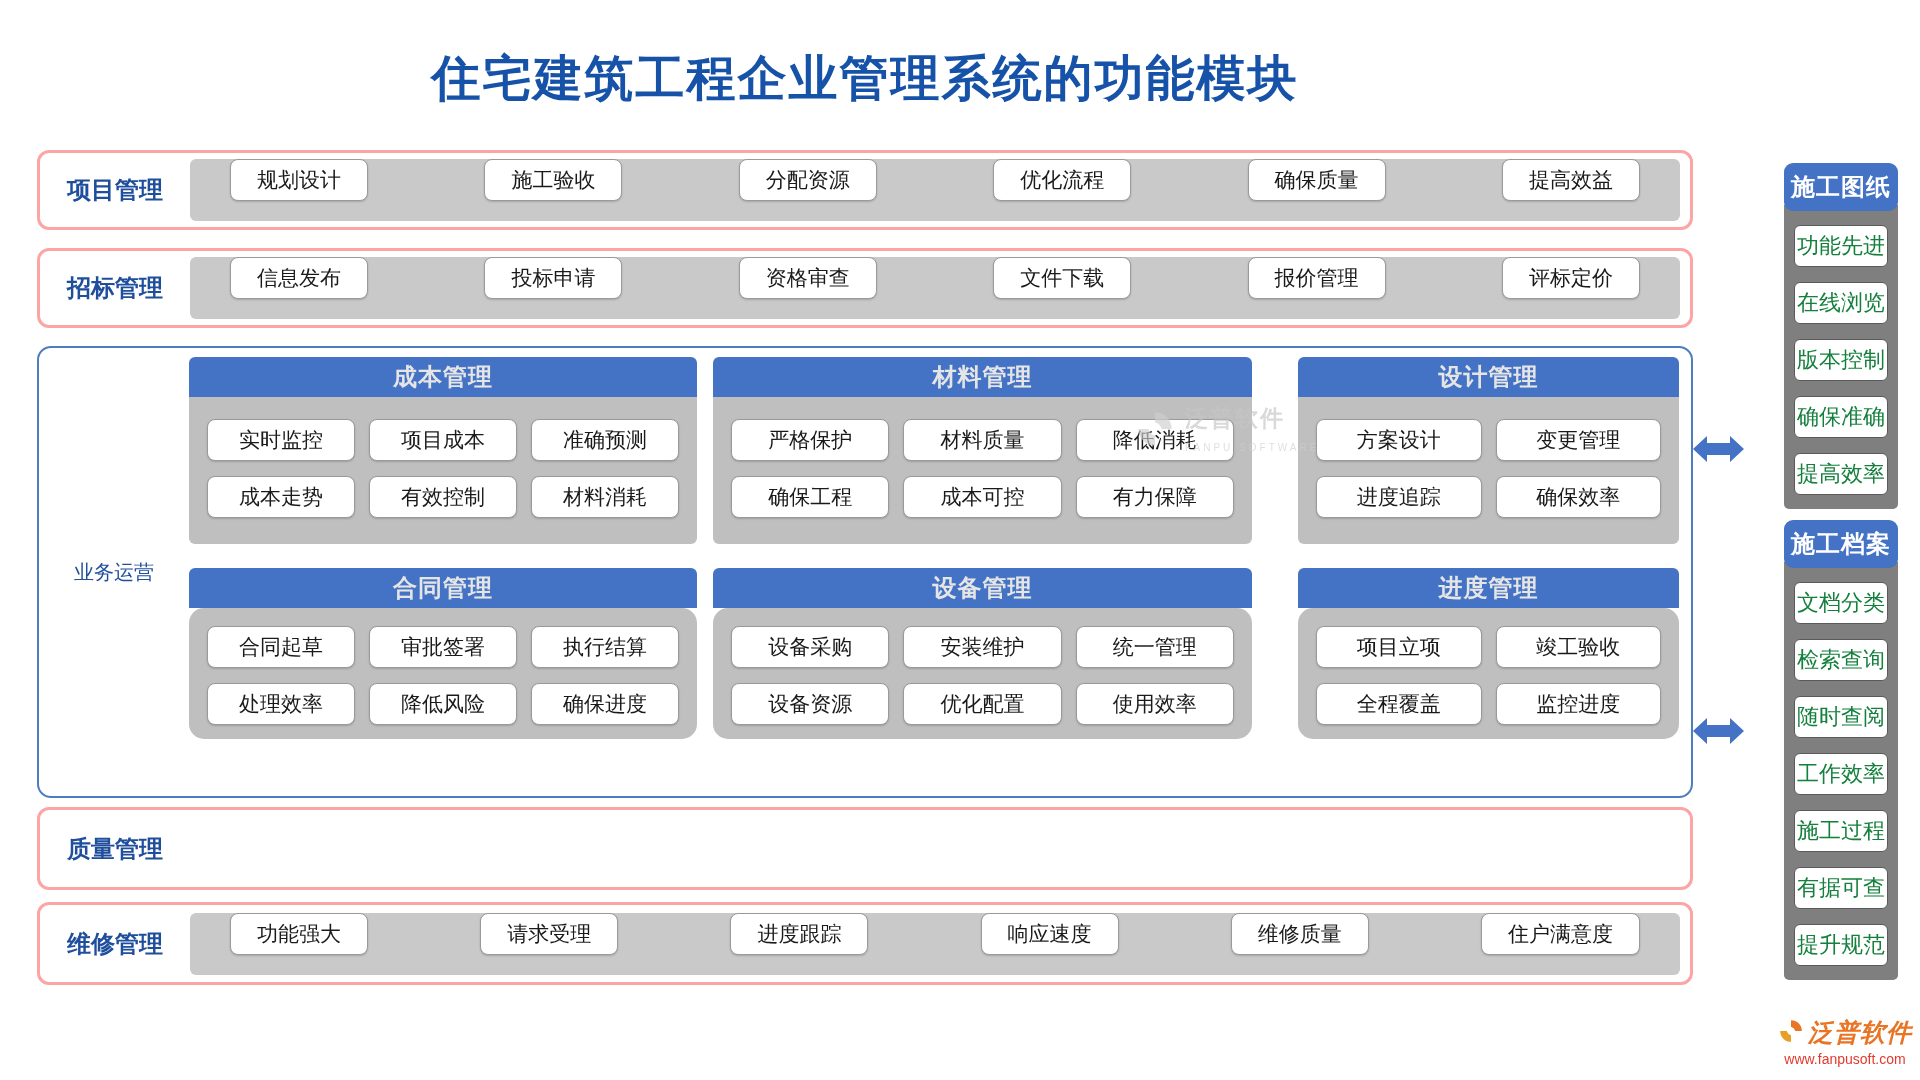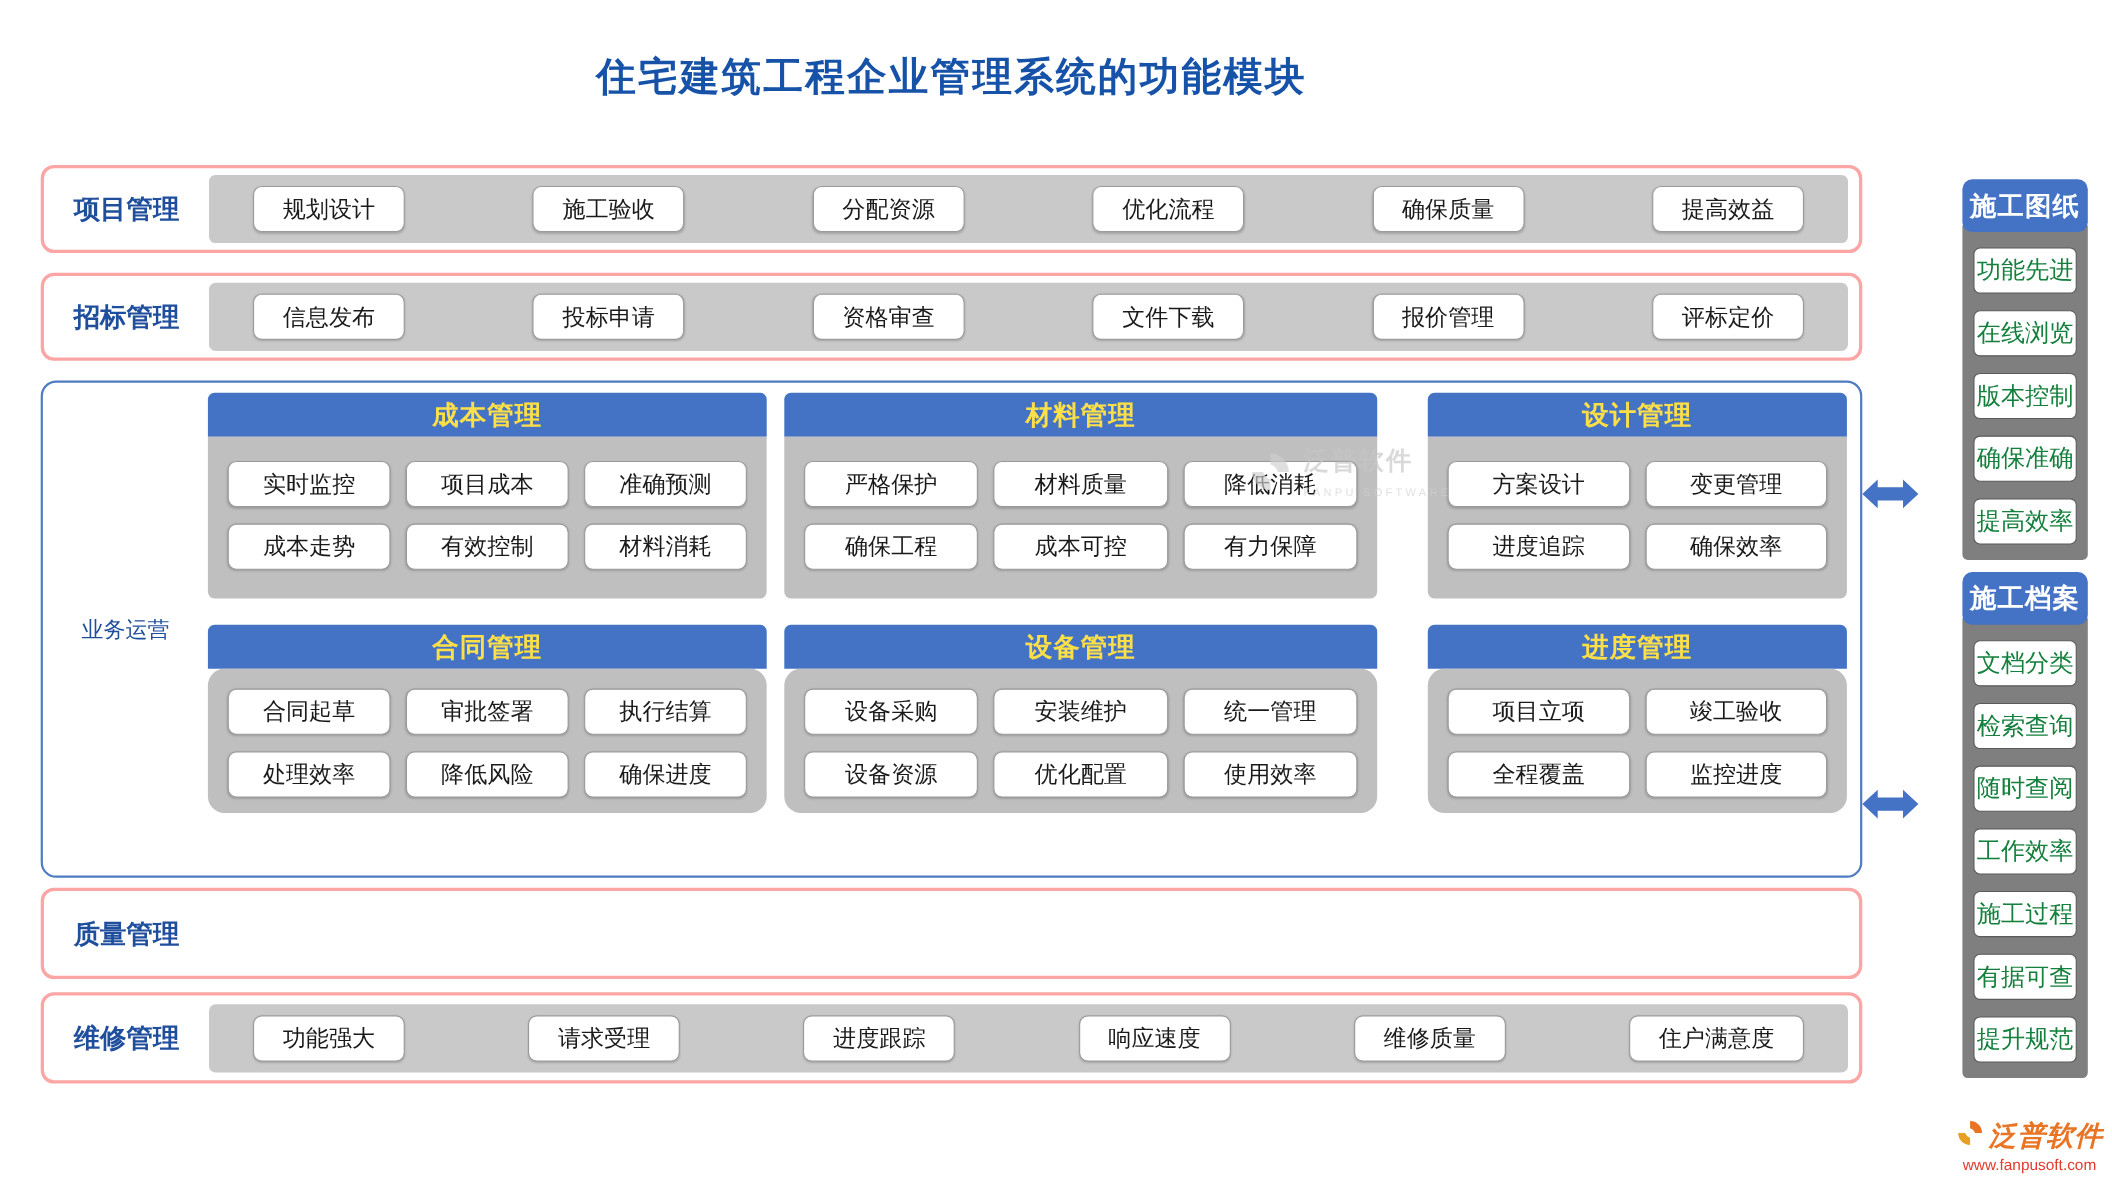--- a/index.html
+++ b/index.html
@@ -1,52 +1,52 @@
 <!DOCTYPE html>
 <html><head>
 <meta charset="utf-8">
 <style>
   * { margin:0; padding:0; box-sizing:border-box; }
   html,body { background:#fff; }
   body { font-family:"Liberation Sans","DejaVu Sans",sans-serif; }
   .page { position:relative; width:1920px; height:1080px; background:#fff; overflow:hidden; }
 
   .title { position:absolute; top:46px; left:37px; width:1656px; text-align:center;
-           font-size:36px; font-weight:bold; color:#1652A8; letter-spacing:2px; }
+           font-size:49px; font-weight:bold; color:#1652A8; letter-spacing:2px; }
 
   
   .band { position:absolute; left:37px; width:1656px; border:3px solid #fca5a5; border-radius:12px;
           background:#fff; display:flex; align-items:center; padding-right:10px; }
   #band-project     { top:150px; height:80px; }
   #band-bidding     { top:248px; height:80px; }
   #band-quality     { top:807px; height:83px; }
   #band-maintenance { top:902px; height:83px; }
 
   .band-label { flex:0 0 150px; text-align:center; font-size:24px; font-weight:bold; color:#1F4E9C; }
   .band-strip { flex:1; background:#C9C9C9; border-radius:6px; height:62px; display:flex;
-                align-items:center; justify-content:space-between; padding:0 40px; }
+                align-items:flex-start; justify-content:space-between; padding:0 40px; }
   .mid-label  { font-size:24px; font-weight:bold; color:#1F4E9C; white-space:nowrap; padding:0 6px; }
 
   .pill { background:#fff; border:1px solid #9A9A9A; border-radius:8px; height:42px;
           display:flex; align-items:center; justify-content:center; padding:0 26px;
           font-size:21px; color:#1a1a1a; white-space:nowrap;
           box-shadow:0 1px 2px rgba(0,0,0,.18); }
 
   
   .biz { position:absolute; left:37px; top:346px; width:1656px; height:452px;
          border:2px solid #4E7CC0; border-radius:14px; background:#fff; display:flex; }
   .biz-label { flex:0 0 150px; display:flex; align-items:center; justify-content:center;
                font-size:20px; font-weight:normal; color:#1F4E9C; }
   .biz-content { flex:1; padding:9px 12px 0 0; display:flex; flex-direction:column; gap:24px; }
   .cards-row { display:flex; gap:16px; }
   .card { display:flex; flex-direction:column; }
   .c1 { flex:0 0 508px; }
   .c2 { flex:0 0 539px; }
   .c3 { flex:0 0 381px; margin-left:30px; }
-  .card-head { height:40px; background:#4472C4; color:#fde047; font-size:24px; font-weight:bold;
+  .card-head { height:40px; background:#4472C4; color:#e5e5e5; font-size:24px; font-weight:bold;
                display:flex; align-items:center; justify-content:center; border-radius:6px 6px 0 0;
                letter-spacing:1px; }
   .card-body { background:#BFBFBF; border-radius:0 0 6px 6px; padding:22px 18px 26px;
                display:flex; flex-direction:column; gap:15px; }
   .row2 .card-body { padding:18px 18px 14px;border-radius:15px; }
   .card-line { display:flex; gap:14px; }
   .card-line .pill { flex:1; padding:0 8px; }
 
   
   .side-panel { position:absolute; left:1744px; width:154px;padding-left:40px; }

